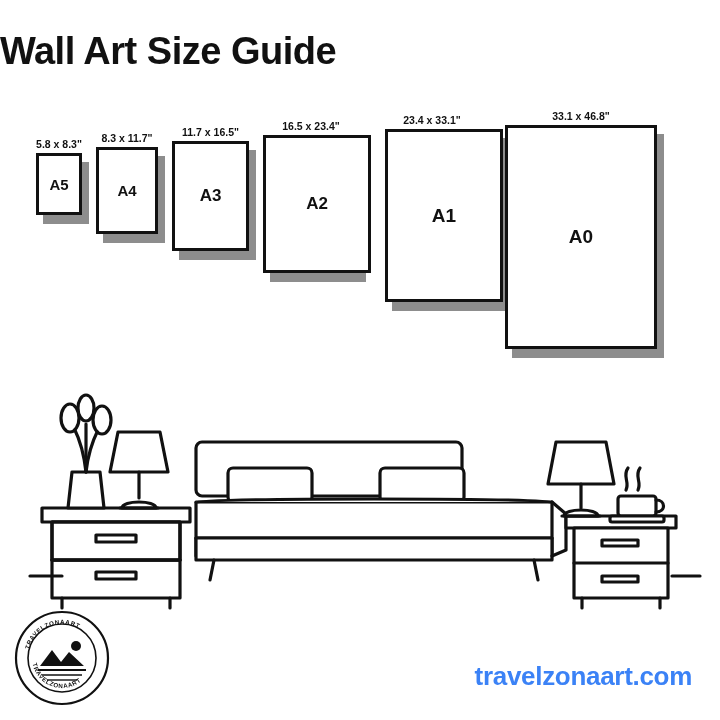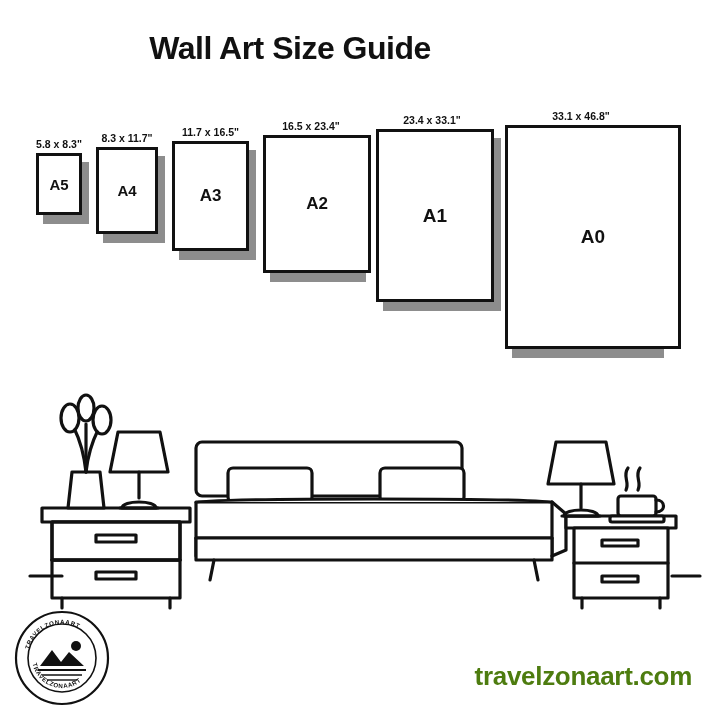--- a/index.html
+++ b/index.html
@@ -20,22 +20,22 @@
     width: 720px;
     height: 720px;
   }
 
   
   #title {
     position: absolute;
     top: 30px;
     left: 0;
     width: 580px;
-    text-align: center;
-    font-size: 32px;
+    text-align: left;
+    font-size: 38px;
     font-weight: 800;
     letter-spacing: -0.5px;
     color: #111111;
   }
 
   
   #frames {
     position: absolute;
     left: 0;
     top: 110px;
@@ -90,21 +90,21 @@
     height: 230px;
   }
 
   
   #footer-url {
     position: absolute;
     right: 28px;
     bottom: 28px;
     font-size: 26px;
     font-weight: 700;
-    color: #4d7c0f;
+    color: #3b82f6;
     letter-spacing: -0.3px;
   }
   #logo {
     position: absolute;
     left: 14px;
     bottom: 14px;
     width: 96px;
     height: 96px;
   }
   .logo-text {
@@ -153,32 +153,32 @@
         <div class="frame-caption" style="top: 0px;">16.5 x 23.4"</div>
         <div style="position: absolute; top: 15px; left: 0px; width: 96px; height: 138px;">
           <div class="frame-shadow" style="width: 96px; height: 138px; background: rgb(141, 141, 141);"></div>
           <div class="frame-box" style="width: 108px; height: 138px; border-color: rgb(17, 17, 17);">
             <span class="frame-label">A2</span>
           </div>
         </div>
       </div>
       <div class="frame-group" style="left: 373px; width: 118px; height: 185px; bottom: 101px;">
         <div class="frame-caption" style="top: 0px;">23.4 x 33.1"</div>
-        <div style="position: absolute; top: 15px; left: 3px; width: 118px; height: 173px;">
+        <div style="position: absolute; top: 15px; left: 12px; width: 118px; height: 173px;">
           <div class="frame-shadow" style="width: 118px; height: 173px; background: rgb(141, 141, 141);"></div>
           <div class="frame-box" style="width: 118px; height: 173px; border-color: rgb(17, 17, 17);">
             <span class="frame-label lg">A1</span>
           </div>
         </div>
       </div>
       <div class="frame-group" style="left: 505px; width: 152px; height: 236px; bottom: 54px;">
         <div class="frame-caption" style="top: 0px;">33.1 x 46.8"</div>
         <div style="position: absolute; top: 15px; left: 0px; width: 152px; height: 224px;">
           <div class="frame-shadow" style="width: 152px; height: 224px; background: rgb(141, 141, 141);"></div>
-          <div class="frame-box" style="width: 176px; height: 224px; border-color: rgb(17, 17, 17);">
+          <div class="frame-box" style="width: 152px; height: 224px; border-color: rgb(17, 17, 17);">
             <span class="frame-label lg">A0</span>
           </div>
         </div>
       </div>
     </div>
 
   <div id="scene">
     <svg width="720" height="230" viewBox="0 0 720 230" xmlns="http://www.w3.org/2000/svg">
       <g fill="none" stroke="#111111" stroke-width="3.2" stroke-linejoin="round" stroke-linecap="round">
 

